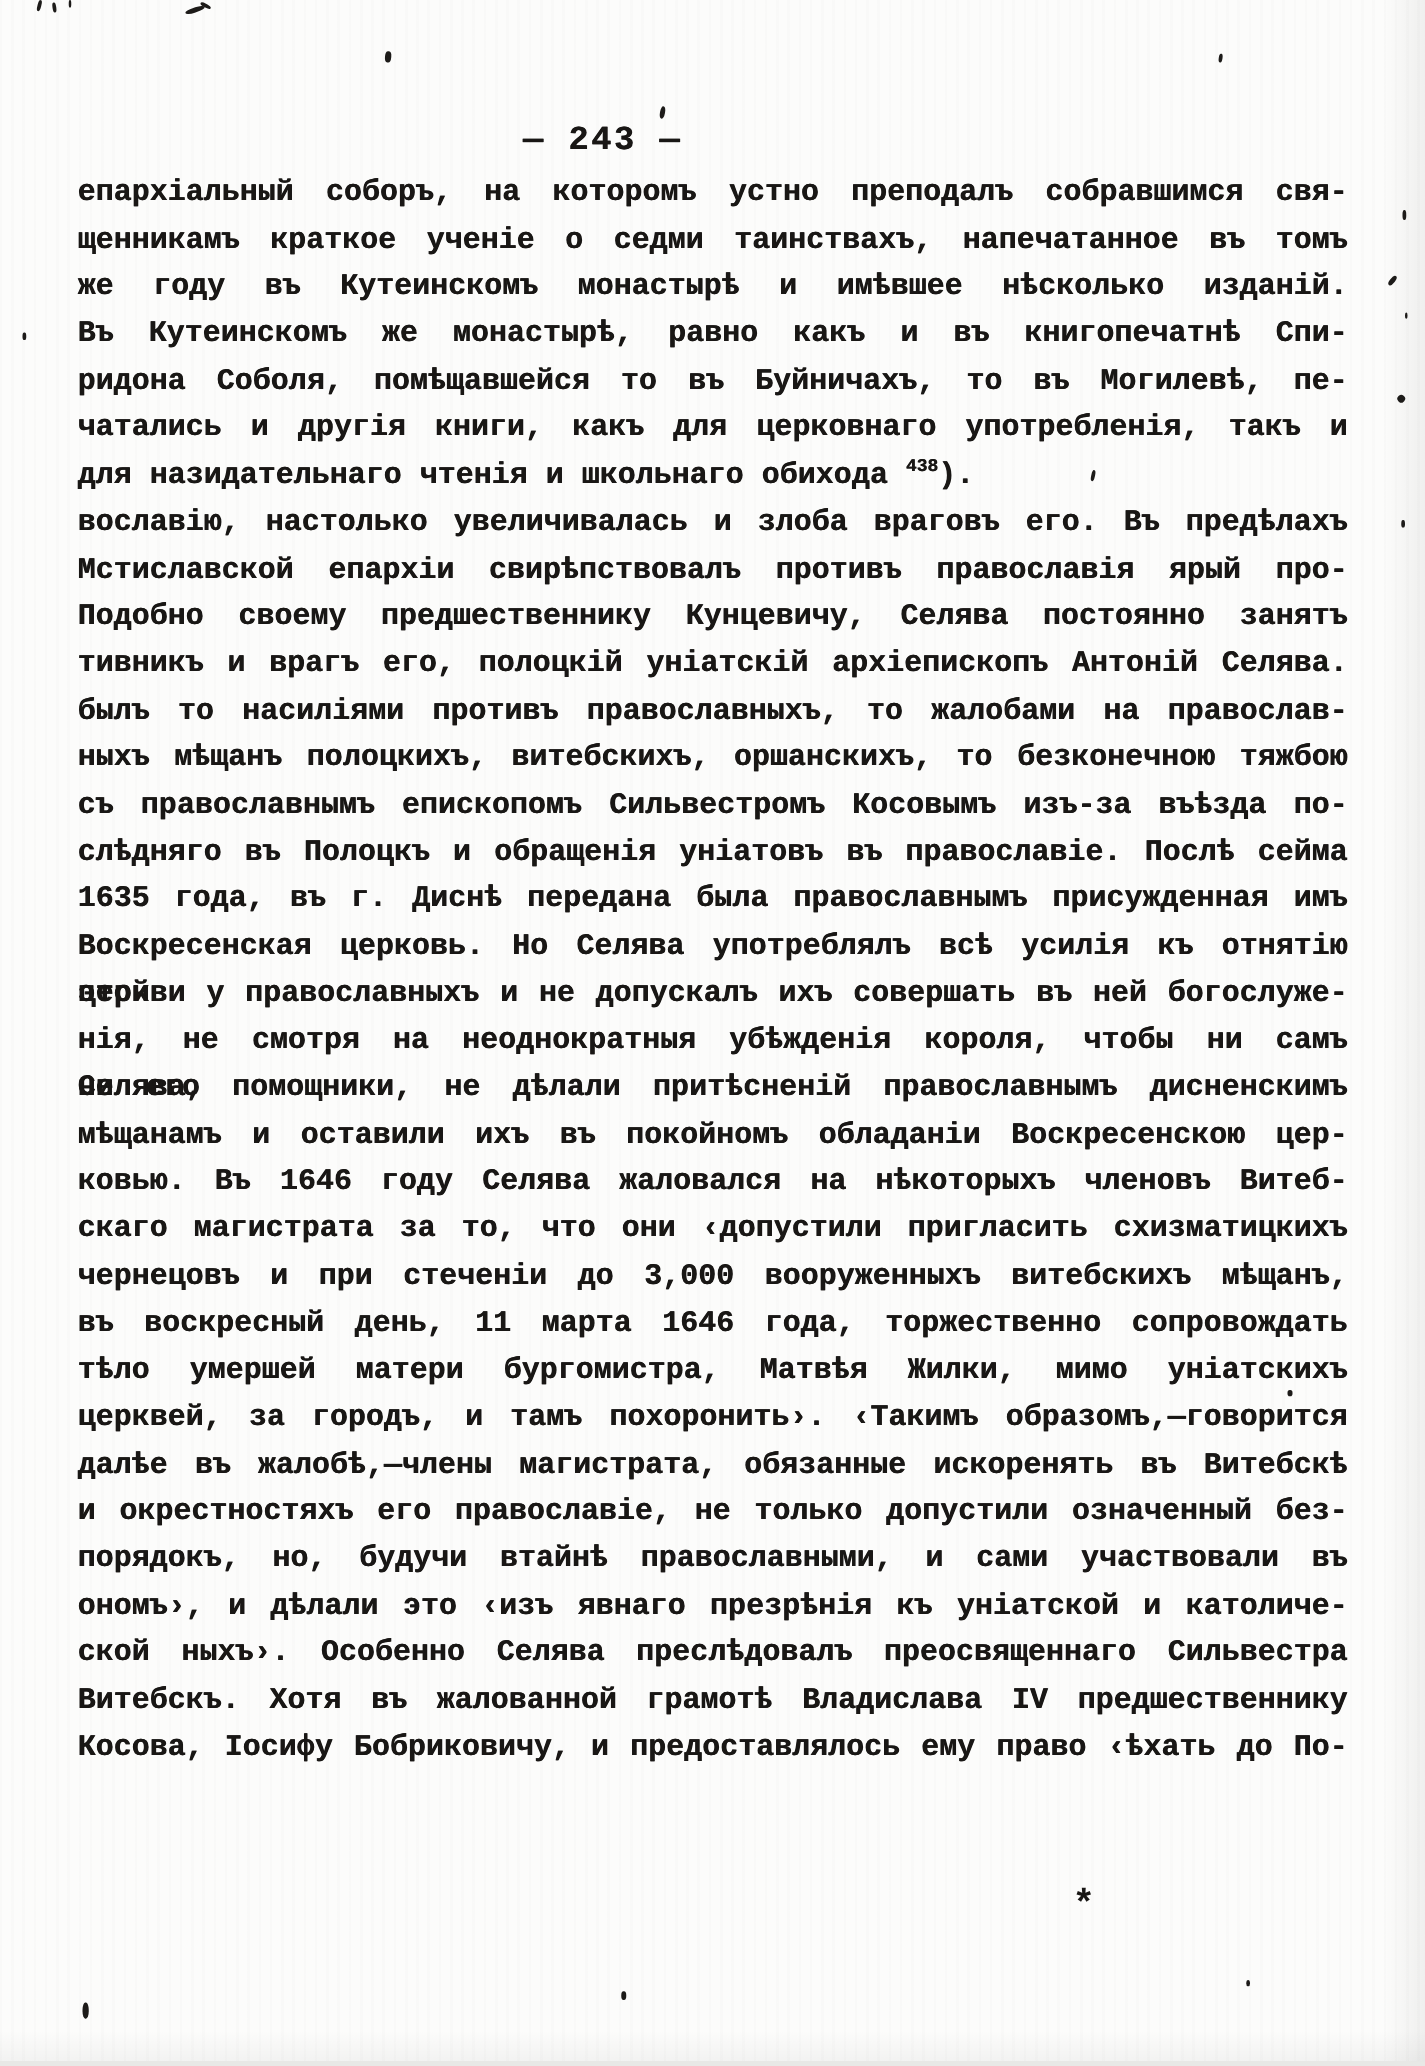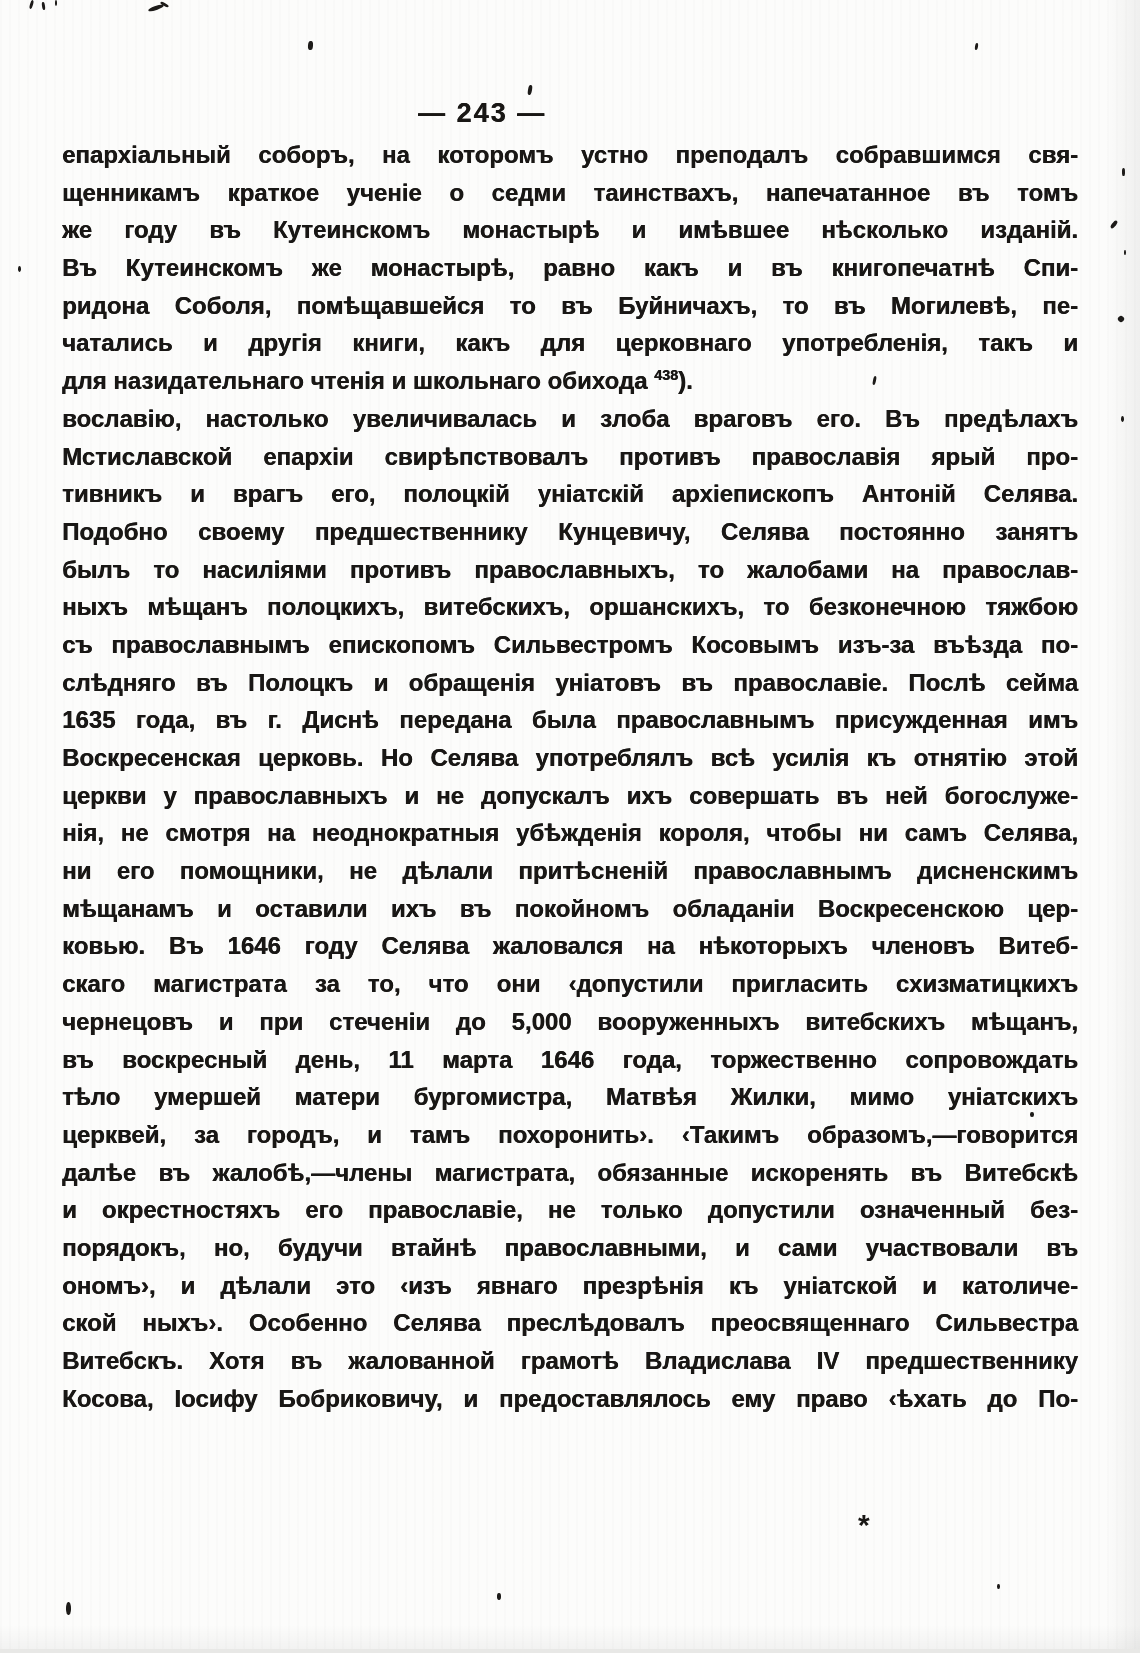--- a/index.html
+++ b/index.html
@@ -4,21 +4,21 @@
 <style>
   html,body{margin:0;padding:0;background:#e8e8e6;}
   .page{
     position:relative;
     width:1140px;height:1649px;
     background:#fcfcfb;
     background-image:
       repeating-linear-gradient(90deg, rgba(0,0,0,0.013) 0 2px, rgba(0,0,0,0) 2px 9px),
       linear-gradient(90deg, rgba(0,0,0,0) 97%, rgba(0,0,0,0.05) 100%),
       linear-gradient(0deg, rgba(0,0,0,0.04) 0%, rgba(0,0,0,0) 1.5%);
-    font-family:Liberation Sans, sans-serif;
+    font-family:Liberation Mono, monospace;
     color:#191715;
     overflow:hidden;
   }
   .pgnum{
     position:absolute;top:98px;left:62px;width:840px;
     text-align:center;
     font-size:27px;font-weight:700;
     letter-spacing:2px;
     text-shadow:0.4px 0 0 currentColor;
   }
@@ -45,35 +45,35 @@
   <div class="body-text">
       <div class="line j">епархіальный соборъ, на которомъ устно преподалъ собравшимся свя-</div>
       <div class="line j">щенникамъ краткое ученіе о седми таинствахъ, напечатанное въ томъ</div>
       <div class="line j">же году въ Кутеинскомъ монастырѣ и имѣвшее нѣсколько изданій.</div>
       <div class="line j">Въ Кутеинскомъ же монастырѣ, равно какъ и въ книгопечатнѣ Спи-</div>
       <div class="line j">ридона Соболя, помѣщавшейся то въ Буйничахъ, то въ Могилевѣ, пе-</div>
       <div class="line j">чатались и другія книги, какъ для церковнаго употребленія, такъ и</div>
       <div class="line"><span>для назидательнаго чтенія и школьнаго обихода </span><sup class="fnref">438</sup><span>).</span></div>
       <div class="line j">вославію, настолько увеличивалась и злоба враговъ его. Въ предѣлахъ</div>
       <div class="line j">Мстиславской епархіи свирѣпствовалъ противъ православія ярый про-</div>
+      <div class="line j">Подобно своему предшественнику Кунцевичу, Селява постоянно занятъ</div>
       <div class="line j">тивникъ и врагъ его, полоцкій уніатскій архіепископъ Антоній Селява.</div>
-      <div class="line j">Подобно своему предшественнику Кунцевичу, Селява постоянно занятъ</div>
       <div class="line j">былъ то насиліями противъ православныхъ, то жалобами на православ-</div>
       <div class="line j">ныхъ мѣщанъ полоцкихъ, витебскихъ, оршанскихъ, то безконечною тяжбою</div>
       <div class="line j">съ православнымъ епископомъ Сильвестромъ Косовымъ изъ-за въѣзда по-</div>
       <div class="line j">слѣдняго въ Полоцкъ и обращенія уніатовъ въ православіе. Послѣ сейма</div>
       <div class="line j">1635 года, въ г. Диснѣ передана была православнымъ присужденная имъ</div>
       <div class="line j">Воскресенская церковь. Но Селява употреблялъ всѣ усилія къ отнятію этой</div>
       <div class="line j">церкви у православныхъ и не допускалъ ихъ совершать въ ней богослуже-</div>
       <div class="line j">нія, не смотря на неоднократныя убѣжденія короля, чтобы ни самъ Селява,</div>
       <div class="line j">ни его помощники, не дѣлали притѣсненій православнымъ дисненскимъ</div>
       <div class="line j">мѣщанамъ и оставили ихъ въ покойномъ обладаніи Воскресенскою цер-</div>
       <div class="line j">ковью. Въ 1646 году Селява жаловался на нѣкоторыхъ членовъ Витеб-</div>
       <div class="line j">скаго магистрата за то, что они ‹допустили пригласить схизматицкихъ</div>
-      <div class="line j">чернецовъ и при стеченіи до 5,000 вооруженныхъ витебскихъ мѣщанъ,</div>
+      <div class="line j">чернецовъ и при стеченіи до 3,000 вооруженныхъ витебскихъ мѣщанъ,</div>
       <div class="line j">въ воскресный день, 11 марта 1646 года, торжественно сопровождать</div>
       <div class="line j">тѣло умершей матери бургомистра, Матвѣя Жилки, мимо уніатскихъ</div>
       <div class="line j">церквей, за городъ, и тамъ похоронить›. ‹Такимъ образомъ,—говорится</div>
       <div class="line j">далѣе въ жалобѣ,—члены магистрата, обязанные искоренять въ Витебскѣ</div>
       <div class="line j">и окрестностяхъ его православіе, не только допустили означенный без-</div>
       <div class="line j">порядокъ, но, будучи втайнѣ православными, и сами участвовали въ</div>
       <div class="line j">ономъ›, и дѣлали это ‹изъ явнаго презрѣнія къ уніатской и католиче-</div>
       <div class="line j">ской ныхъ›. Особенно Селява преслѣдовалъ преосвященнаго Сильвестра</div>
       <div class="line j">Витебскъ. Хотя въ жалованной грамотѣ Владислава IV предшественнику</div>
       <div class="line j">Косова, Іосифу Бобриковичу, и предоставлялось ему право ‹ѣхать до По-</div>

